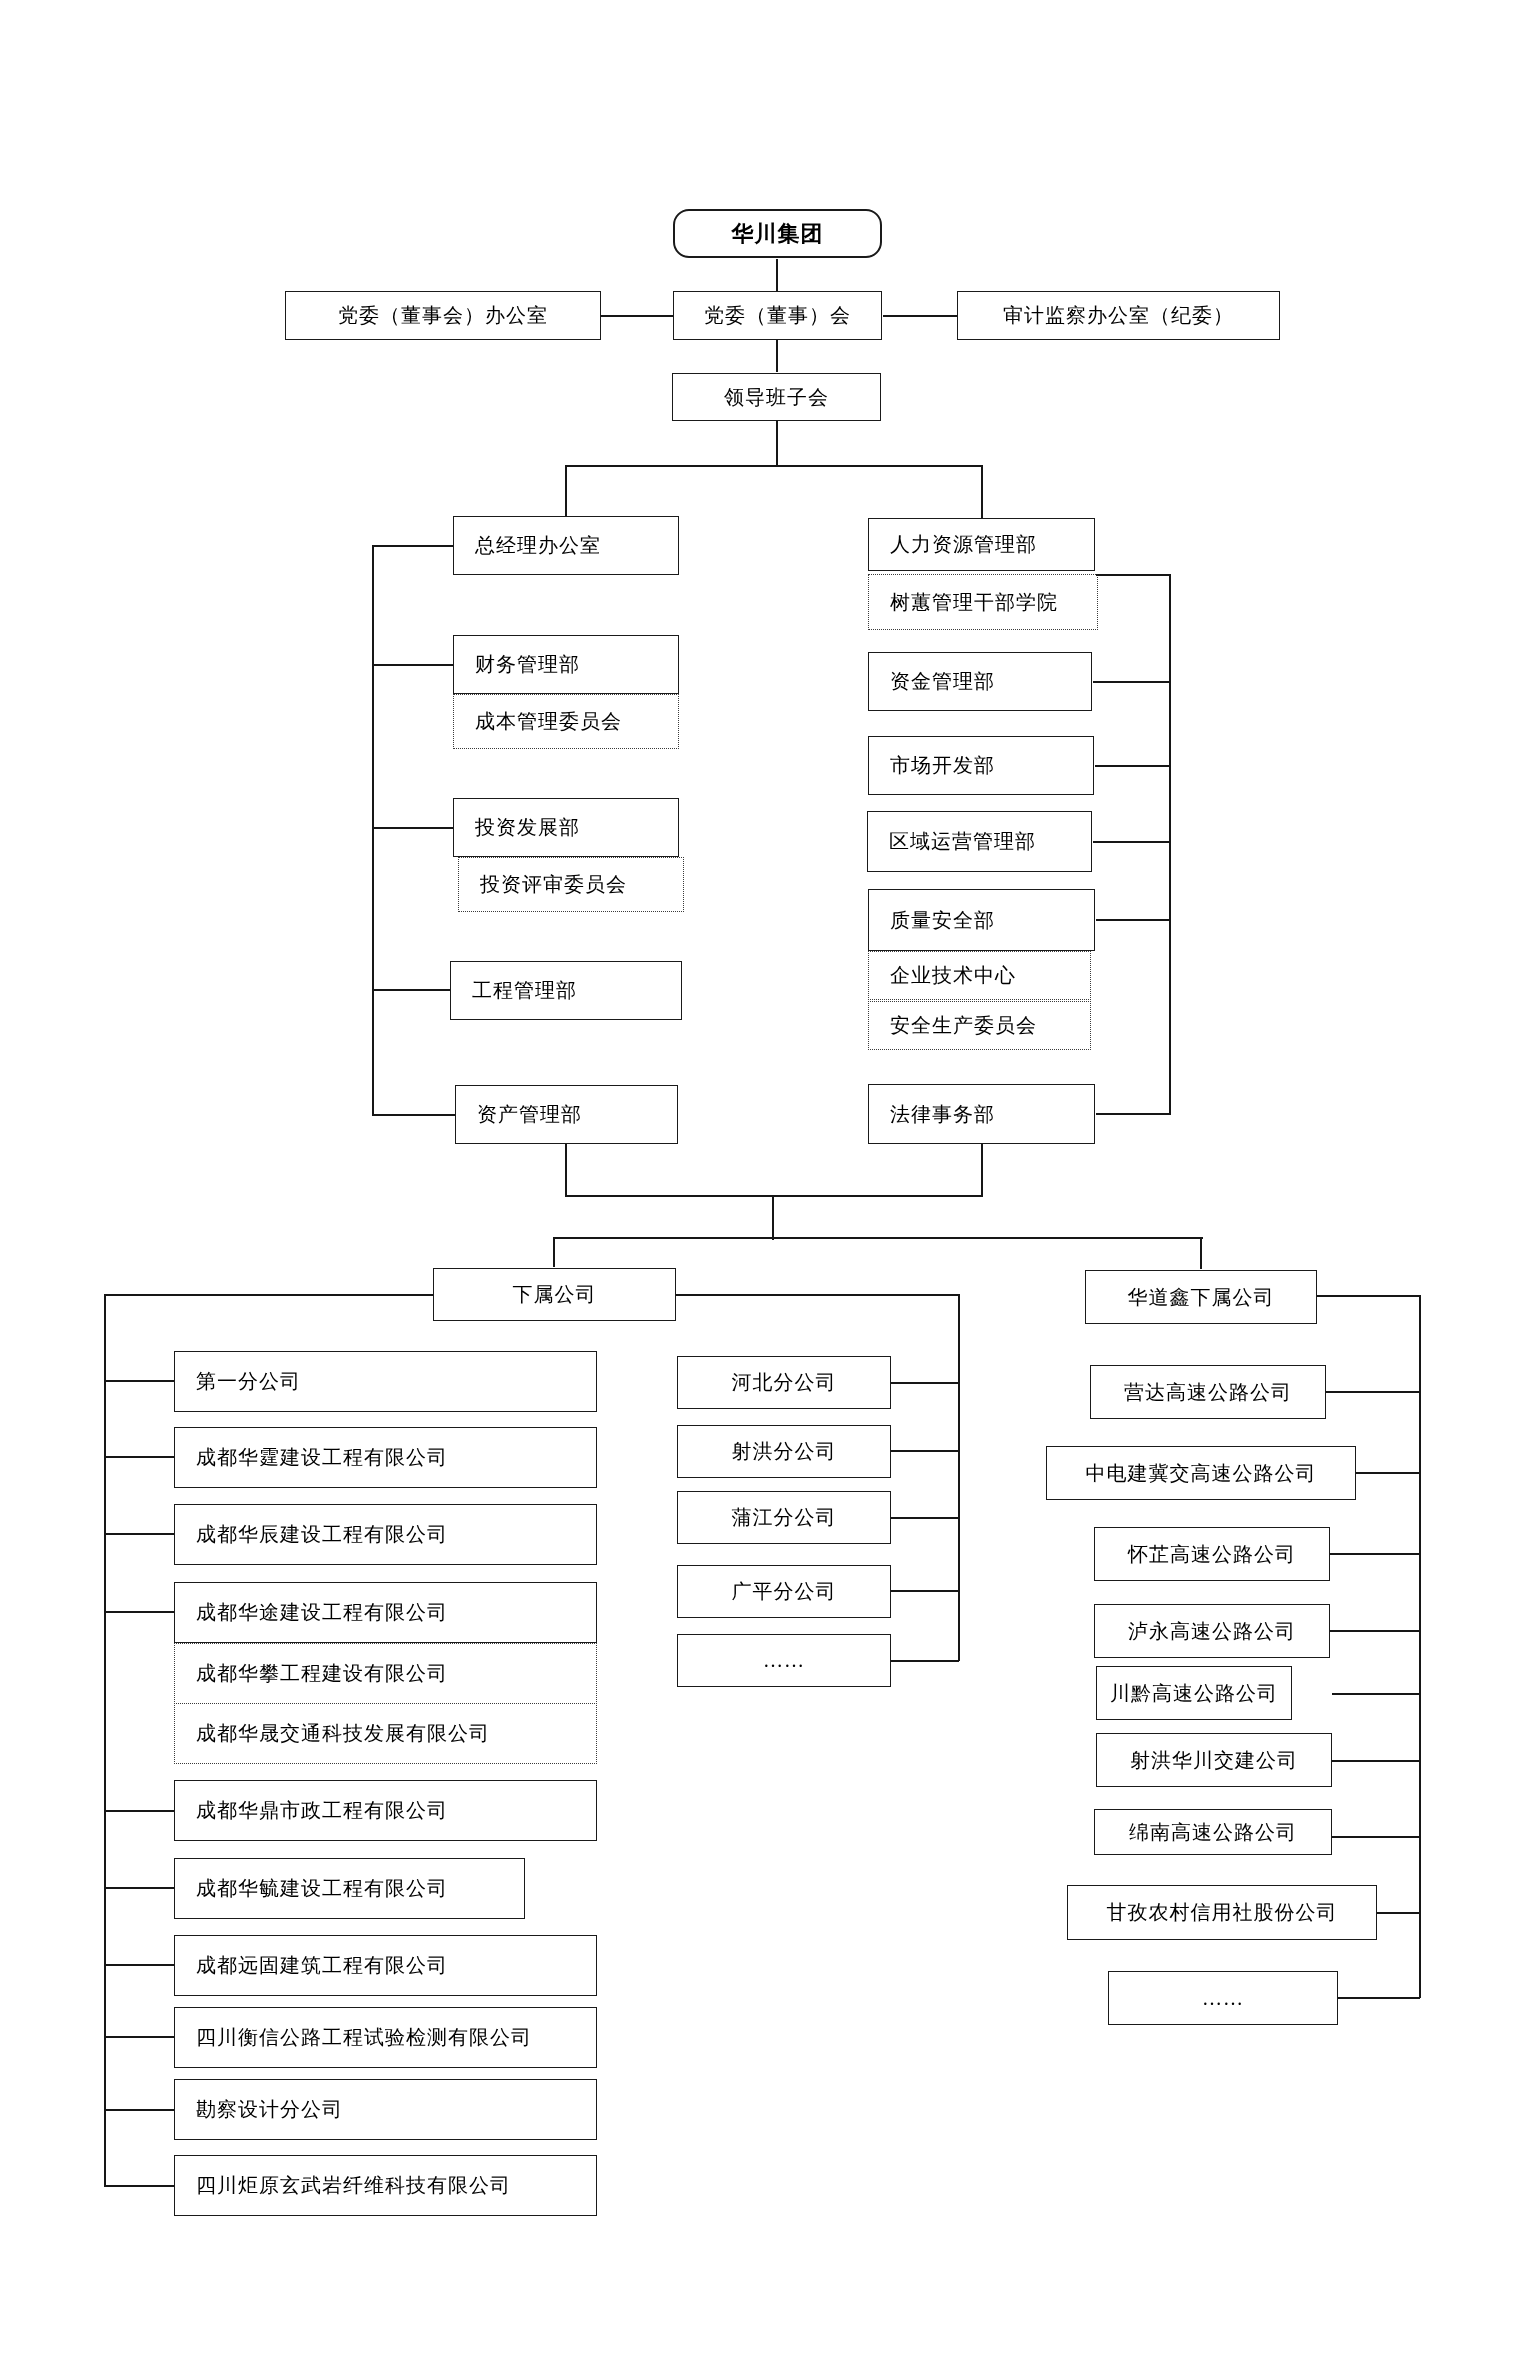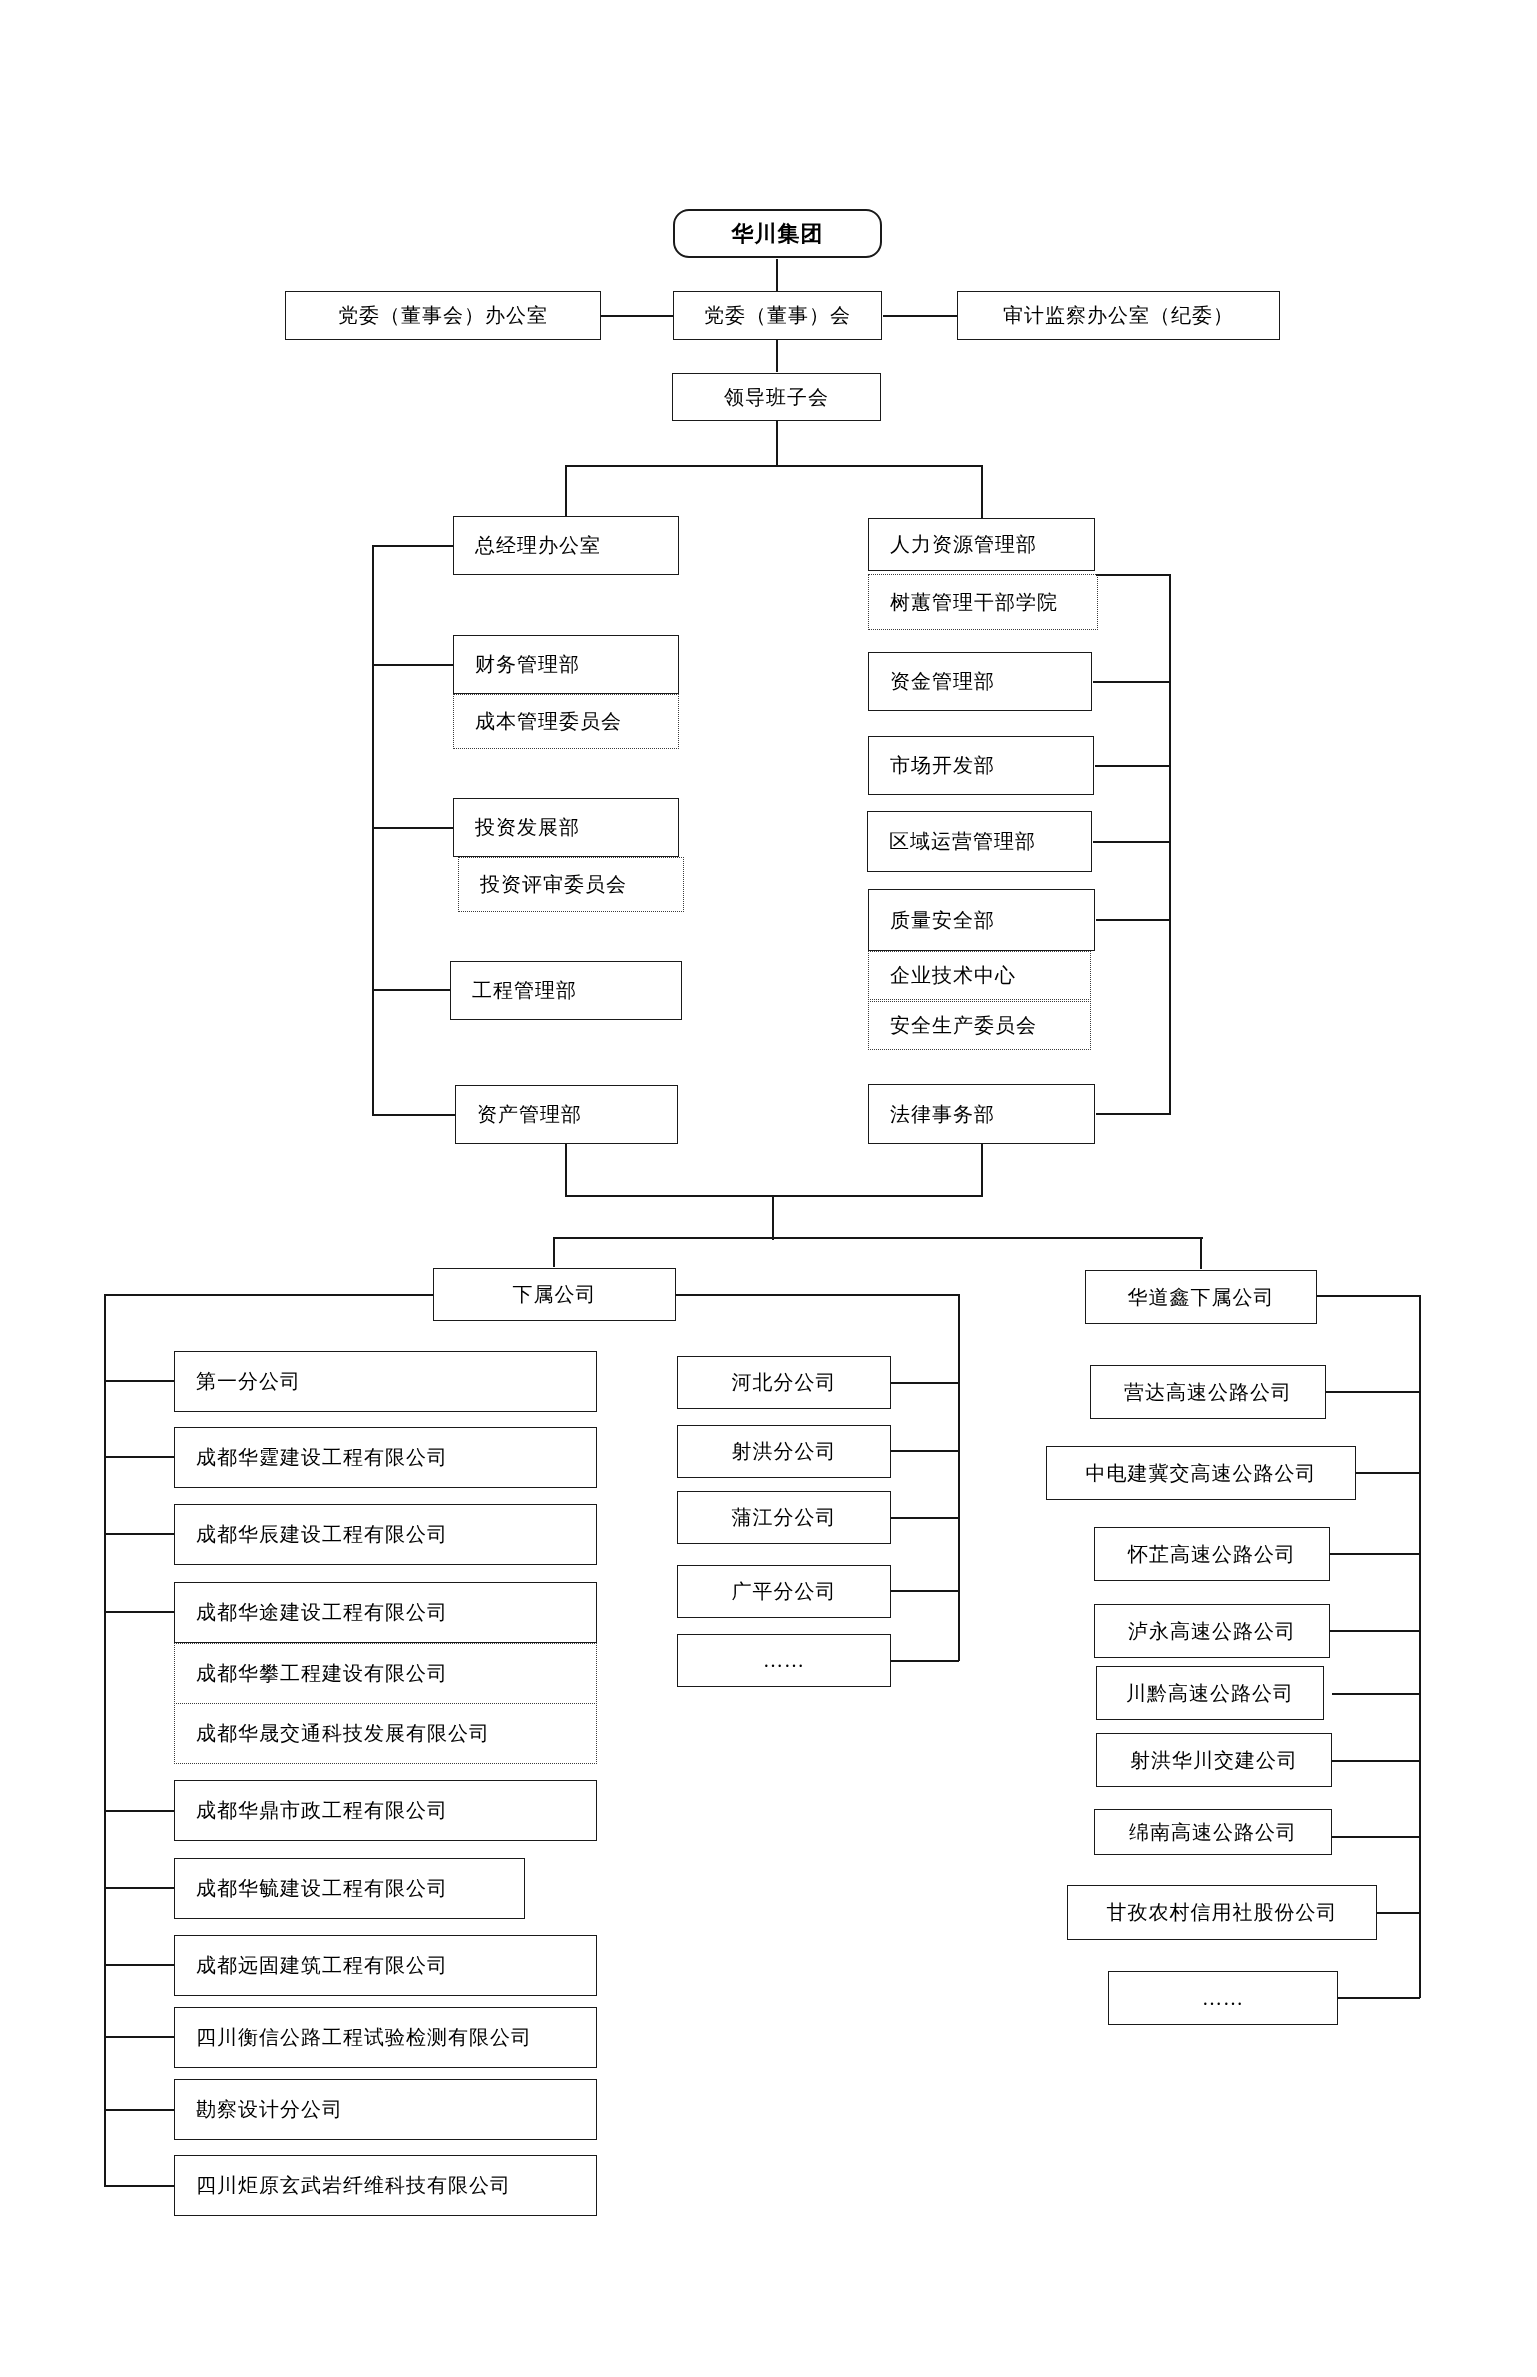--- a/index.html
+++ b/index.html
@@ -78,21 +78,21 @@
   <div class="node c" style="left:677px;top:1356px;width:214px;height:53px">河北分公司</div>
   <div class="node c" style="left:677px;top:1425px;width:214px;height:53px">射洪分公司</div>
   <div class="node c" style="left:677px;top:1491px;width:214px;height:53px">蒲江分公司</div>
   <div class="node c" style="left:677px;top:1565px;width:214px;height:53px">广平分公司</div>
   <div class="node c" style="left:677px;top:1634px;width:214px;height:53px">……</div>
 
   <div class="node c" style="left:1090px;top:1365px;width:236px;height:54px">营达高速公路公司</div>
   <div class="node c" style="left:1046px;top:1446px;width:310px;height:54px">中电建冀交高速公路公司</div>
   <div class="node c" style="left:1094px;top:1527px;width:236px;height:54px">怀芷高速公路公司</div>
   <div class="node c" style="left:1094px;top:1604px;width:236px;height:54px">泸永高速公路公司</div>
-  <div class="node c" style="left:1096px;top:1666px;width:228px;height:54px">川黔高速公路公司</div>
+  <div class="node c" style="left:1096px;top:1666px;width:196px;height:54px">川黔高速公路公司</div>
   <div class="node c" style="left:1096px;top:1733px;width:236px;height:54px">射洪华川交建公司</div>
   <div class="node c" style="left:1094px;top:1809px;width:238px;height:46px">绵南高速公路公司</div>
   <div class="node c" style="left:1067px;top:1885px;width:310px;height:55px">甘孜农村信用社股份公司</div>
   <div class="node c" style="left:1108px;top:1971px;width:230px;height:54px">……</div>
 
   <div class="lv" style="left:776px;top:259px;height:32px"></div>
   <div class="lh" style="left:601px;top:315px;width:72px"></div>
   <div class="lh" style="left:883px;top:315px;width:74px"></div>
   <div class="lv" style="left:776px;top:340px;height:32px"></div>
   <div class="lv" style="left:776px;top:420px;height:47px"></div>

